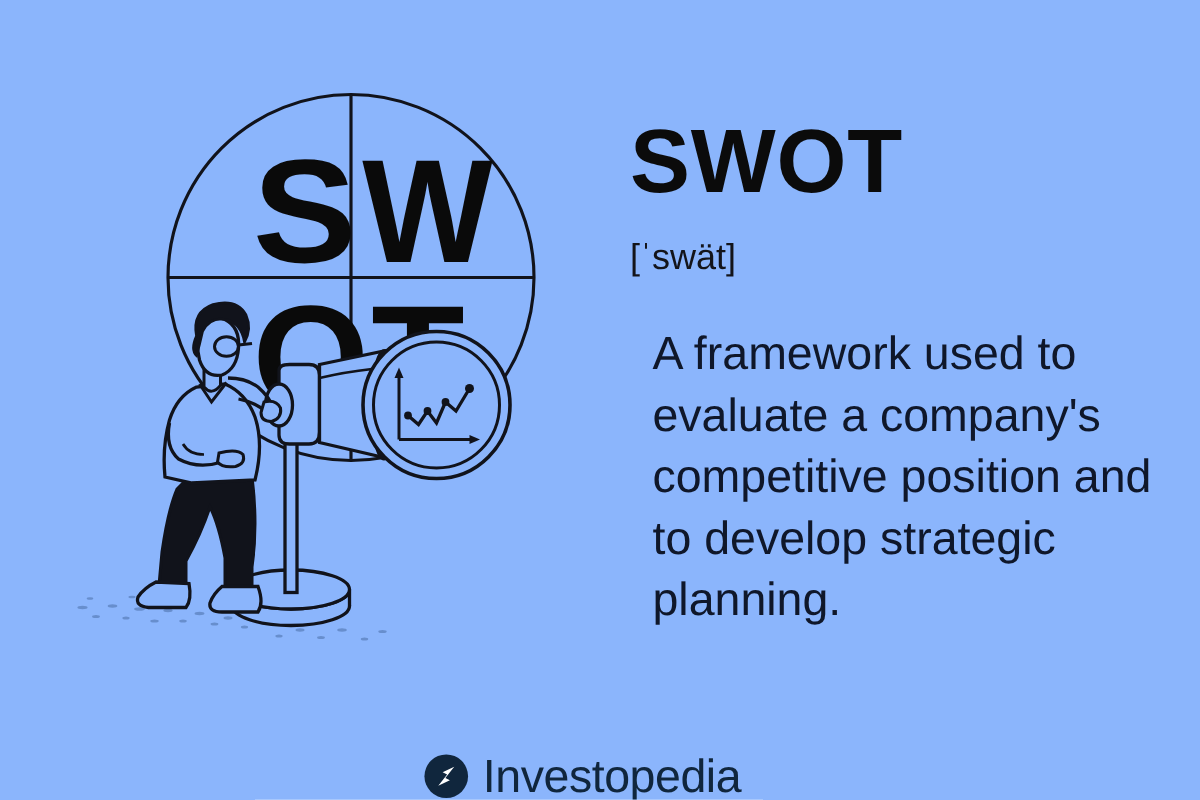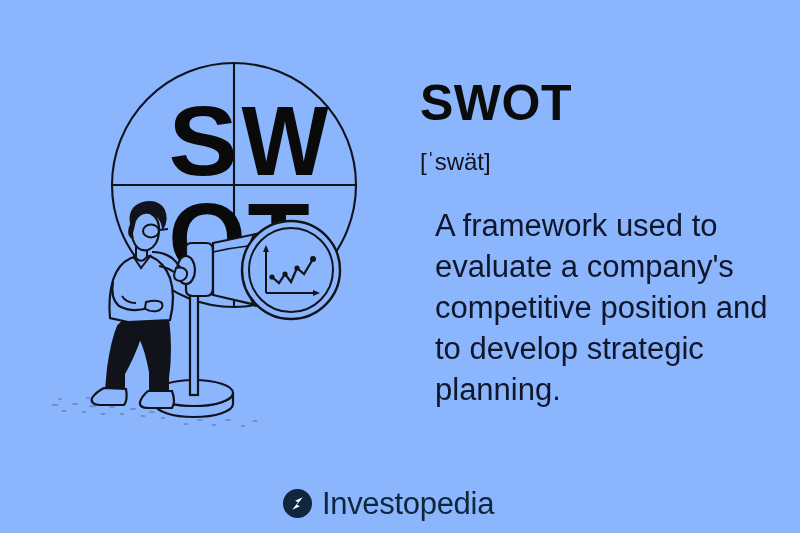--- a/index.html
+++ b/index.html
@@ -33,21 +33,21 @@
     height: 470px;
   }
   
   #text-block {
     position: absolute;
     left: 420px;
     top: 78px;
     width: 350px;
   }
   #term {
-    font-size: 50px;
+    font-size: 60px;
     font-weight: bold;
     color: #0b0b0b;
     letter-spacing: 0.5px;
     line-height: 1;
     margin: 0;
   }
   #pronunciation {
     font-size: 24px;
     color: #13141a;
     margin: 22px 0 0 0;
@@ -57,21 +57,21 @@
     font-size: 31px;
     color: #0f172a;
     line-height: 1.32;
     margin: 32px 0 0 15px;
     max-width: 345px;
   }
   
   #footer {
     position: absolute;
     left: 0;
-    bottom: 14px;
+    bottom: 0;
     width: 776px;
     display: flex;
     align-items: center;
     justify-content: center;
     gap: 9px;
     margin-top: 26px;
   }
   #logo-mark {
     width: 31px;
     height: 31px;

